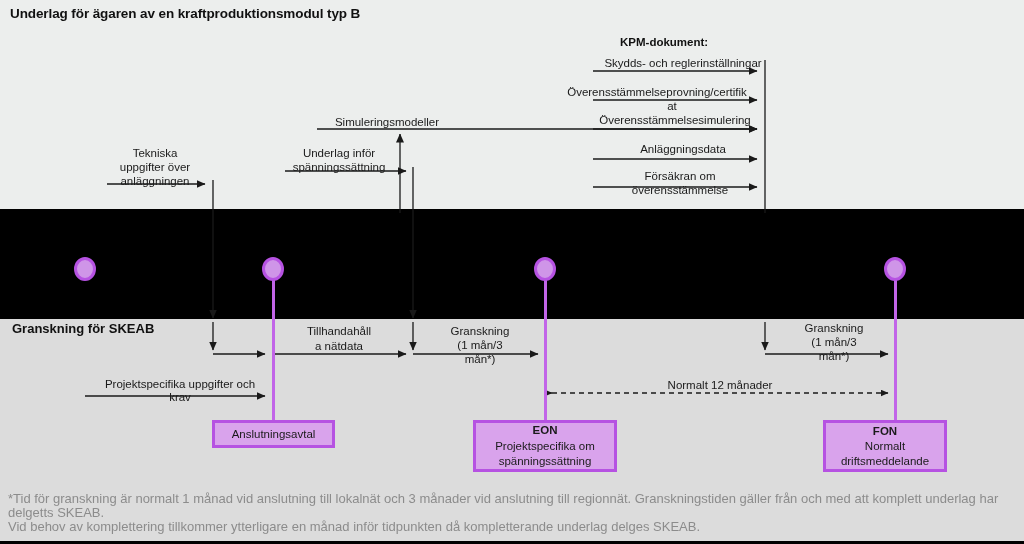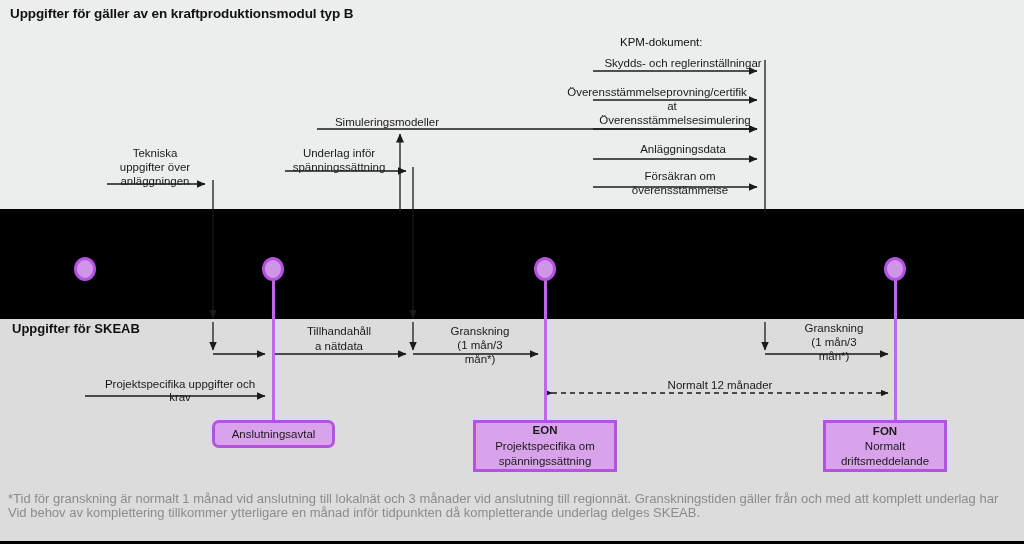--- a/index.html
+++ b/index.html
@@ -42,21 +42,21 @@
     left: 12px; top: 321px;
     font-size: 13px;
     font-weight: bold;
     color: #111111;
     white-space: nowrap;
   }
   .kpm-title {
     position: absolute;
     left: 620px; top: 36px;
     font-size: 11.5px;
-    font-weight: normal;
+    font-weight: bold;
     color: #111111;
     white-space: nowrap;
     text-align: right;
   }
   .footnote {
     position: absolute;
     left: 8px; top: 492px;
     width: 1006px;
     font-size: 13px;
     line-height: 14.2px;
@@ -114,22 +114,22 @@
 <body>
 
 <div id="stage">
 
   <div class="band band-top"></div>
   <div class="band band-black"></div>
   <div class="band band-bottom"></div>
   <div class="band band-footer"></div>
   <div class="footer-rule"></div>
 
-  <div class="title">Uppgifter för gäller av en kraftproduktionsmodul typ B</div>
-  <div class="skeab-title">Uppgifter för SKEAB</div>
+  <div class="title">Underlag för ägaren av en kraftproduktionsmodul typ B</div>
+  <div class="skeab-title">Granskning för SKEAB</div>
   <div class="kpm-title">KPM-dokument:</div>
 
   <svg class="layer" viewBox="0 0 1024 544">
     <defs>
       <marker id="arrH" markerWidth="9" markerHeight="8" refX="8.5" refY="4" orient="auto" markerUnits="userSpaceOnUse">
         <path d="M0,0 L9,4 L0,8 z" fill="#1a1a1a"></path>
       </marker>
       <marker id="arrHs" markerWidth="8" markerHeight="7" refX="7.5" refY="3.5" orient="auto" markerUnits="userSpaceOnUse">
         <path d="M0,0 L8,3.5 L0,7 z" fill="#1a1a1a"></path>
       </marker>
@@ -204,34 +204,35 @@
 
   <div class="stem" style="left:272px; top:270px; height:165px;"></div>
   <div class="stem" style="left:544px; top:270px; height:150px;"></div>
   <div class="stem" style="left:894px; top:270px; height:150px;"></div>
 
   <div class="dot" style="left:74px;  top:257px;"></div>
   <div class="dot" style="left:262px; top:257px;"></div>
   <div class="dot" style="left:534px; top:257px;"></div>
   <div class="dot" style="left:884px; top:257px;"></div>
 
-  <div class="pbox" style="left:212px; top:420px; width:123px; height:28px;border-radius:7px;">
+  <div class="pbox" style="left:212px; top:420px; width:123px; height:28px;">
     <b style="font-weight:normal;">Anslutningsavtal</b>
   </div>
 
   <div class="pbox" style="left:473px; top:420px; width:144px; height:52px;justify-content:space-between;">
     <b>EON</b>
     <span>Projektspecifika om</span>
     <span>spänningssättning</span>
   </div>
 
   <div class="pbox" style="left:823px; top:420px; width:124px; height:52px;">
     <b>FON</b>
     <span>Normalt</span>
     <span>driftsmeddelande</span>
   </div>
 
   <div class="footnote">
     <div>*Tid för granskning är  normalt 1 månad vid anslutning till lokalnät och 3 månader vid anslutning till regionnät. Granskningstiden gäller från och med att komplett underlag har</div>
+    <div>delgetts SKEAB.</div>
     <div>Vid behov av komplettering tillkommer ytterligare en månad inför tidpunkten då kompletterande underlag delges SKEAB.</div>
   </div>
 
 </div>
 
 </body></html>

